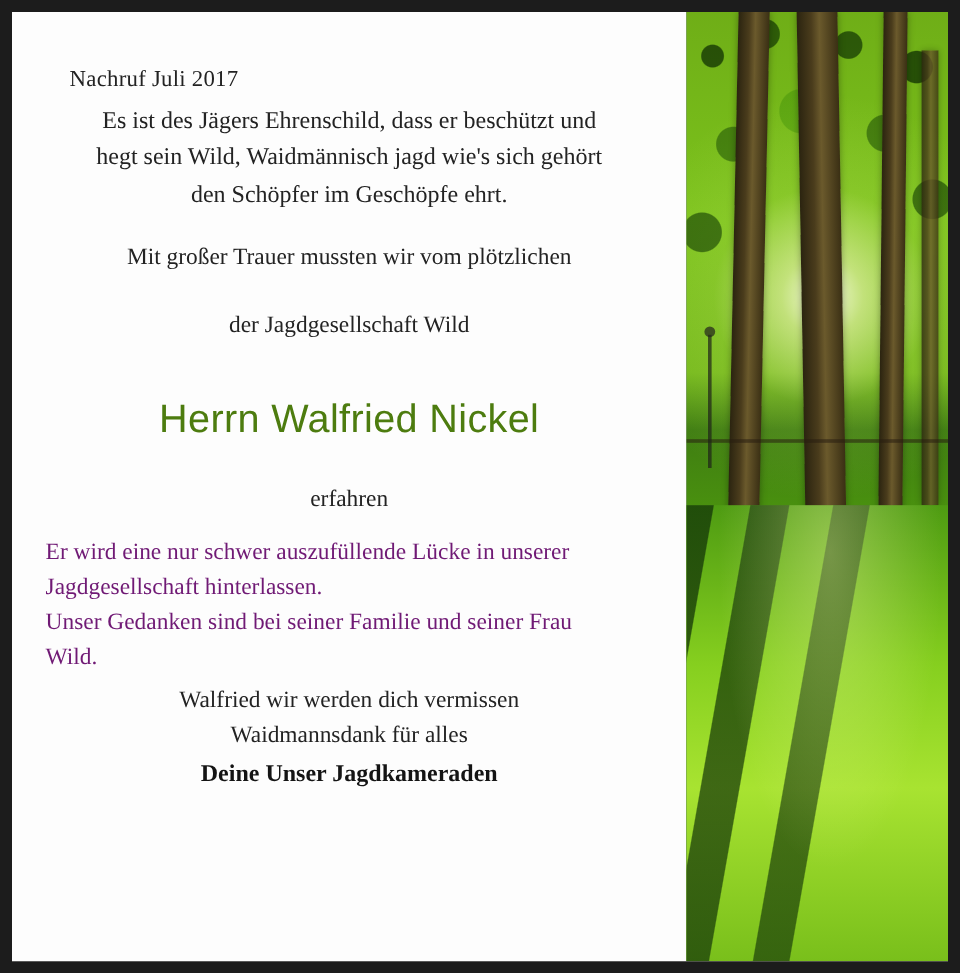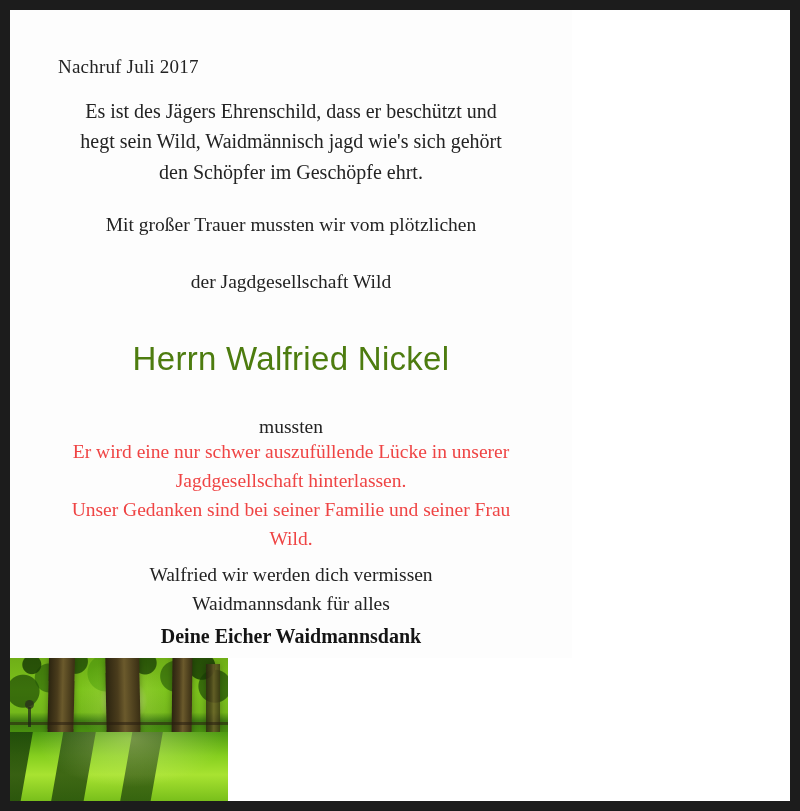--- a/index.html
+++ b/index.html
@@ -21,40 +21,40 @@
     background: #ffffff;
     border: 10px solid #1c1c1c;
     overflow: hidden;
   }
   .inner {
     position: relative;
     width: 100%;
     height: 100%;
     background: #ffffff;
     display: flex;
-    flex-direction: column;
+    flex-direction: row;
   }
   
   .text-col {
     position: relative;
     width: 562px;
     height: 100%;
     box-sizing: border-box;
     padding: 40px 24px 10px 24px;
     background: #fdfdfd;
   }
   .notice-date {
     font-family: "Liberation Serif", serif;
     font-size: 19px;
     color: #232323;
     margin: 6px 0 0 24px;
     letter-spacing: 0.2px;
   }
   .verse {
-    margin: 18px 34px 0 34px;
+    margin: 8px 34px 0 34px;
     text-align: center;
     font-size: 20px;
     line-height: 1.52;
     color: #232323;
   }
   .lead {
     margin: 24px 18px 0 18px;
     text-align: center;
     font-size: 19.5px;
     line-height: 1.45;
@@ -69,25 +69,25 @@
     letter-spacing: 0.3px;
     color: #4d7c0f;
   }
   .erfahren {
     margin: 38px 0 0 0;
     text-align: center;
     font-size: 19.5px;
     color: #232323;
   }
   .body-lines {
-    margin: 0 4px 0 4px;
-    text-align: center;
+    margin: 19px 4px 0 4px;
+    text-align: left;
     font-size: 19.5px;
     line-height: 1.48;
-    color: #ef4444;
+    color: #701a75;
   }
   .body-lines .ln {
     display: block;
   }
   .closing {
     margin: 8px 0 0 0;
     text-align: center;
     font-size: 19.5px;
     line-height: 1.48;
     color: #232323;
@@ -208,35 +208,35 @@
       </div>
 
       <div class="lead">
         <span class="ln">Mit großer Trauer mussten wir vom plötzlichen</span><br>
         <br>
         <span class="ln">der Jagdgesellschaft Wild</span>
       </div>
 
       <div class="deceased-name">Herrn Walfried Nickel</div>
 
-      <div class="erfahren">mussten</div>
+      <div class="erfahren">erfahren</div>
 
       <div class="body-lines">
         <span class="ln">Er wird eine nur schwer auszufüllende Lücke in unserer</span>
         <span class="ln">Jagdgesellschaft hinterlassen.</span>
         <span class="ln">Unser Gedanken sind bei seiner Familie und seiner Frau</span>
         <span class="ln">Wild.</span>
       </div>
 
       <div class="closing">
         <span class="ln">Walfried wir werden dich vermissen</span>
         <span class="ln">Waidmannsdank für alles</span>
       </div>
 
-      <div class="signature">Deine Eicher Waidmannsdank</div>
+      <div class="signature">Deine Unser Jagdkameraden</div>
     </div>
 
     <div class="photo-col">
       <div class="photo">
         <div class="canopy"></div>
         <div class="trunk t1"></div>
         <div class="trunk t2"></div>
         <div class="trunk t3"></div>
         <div class="trunk t4"></div>
         <div class="fence"></div>

